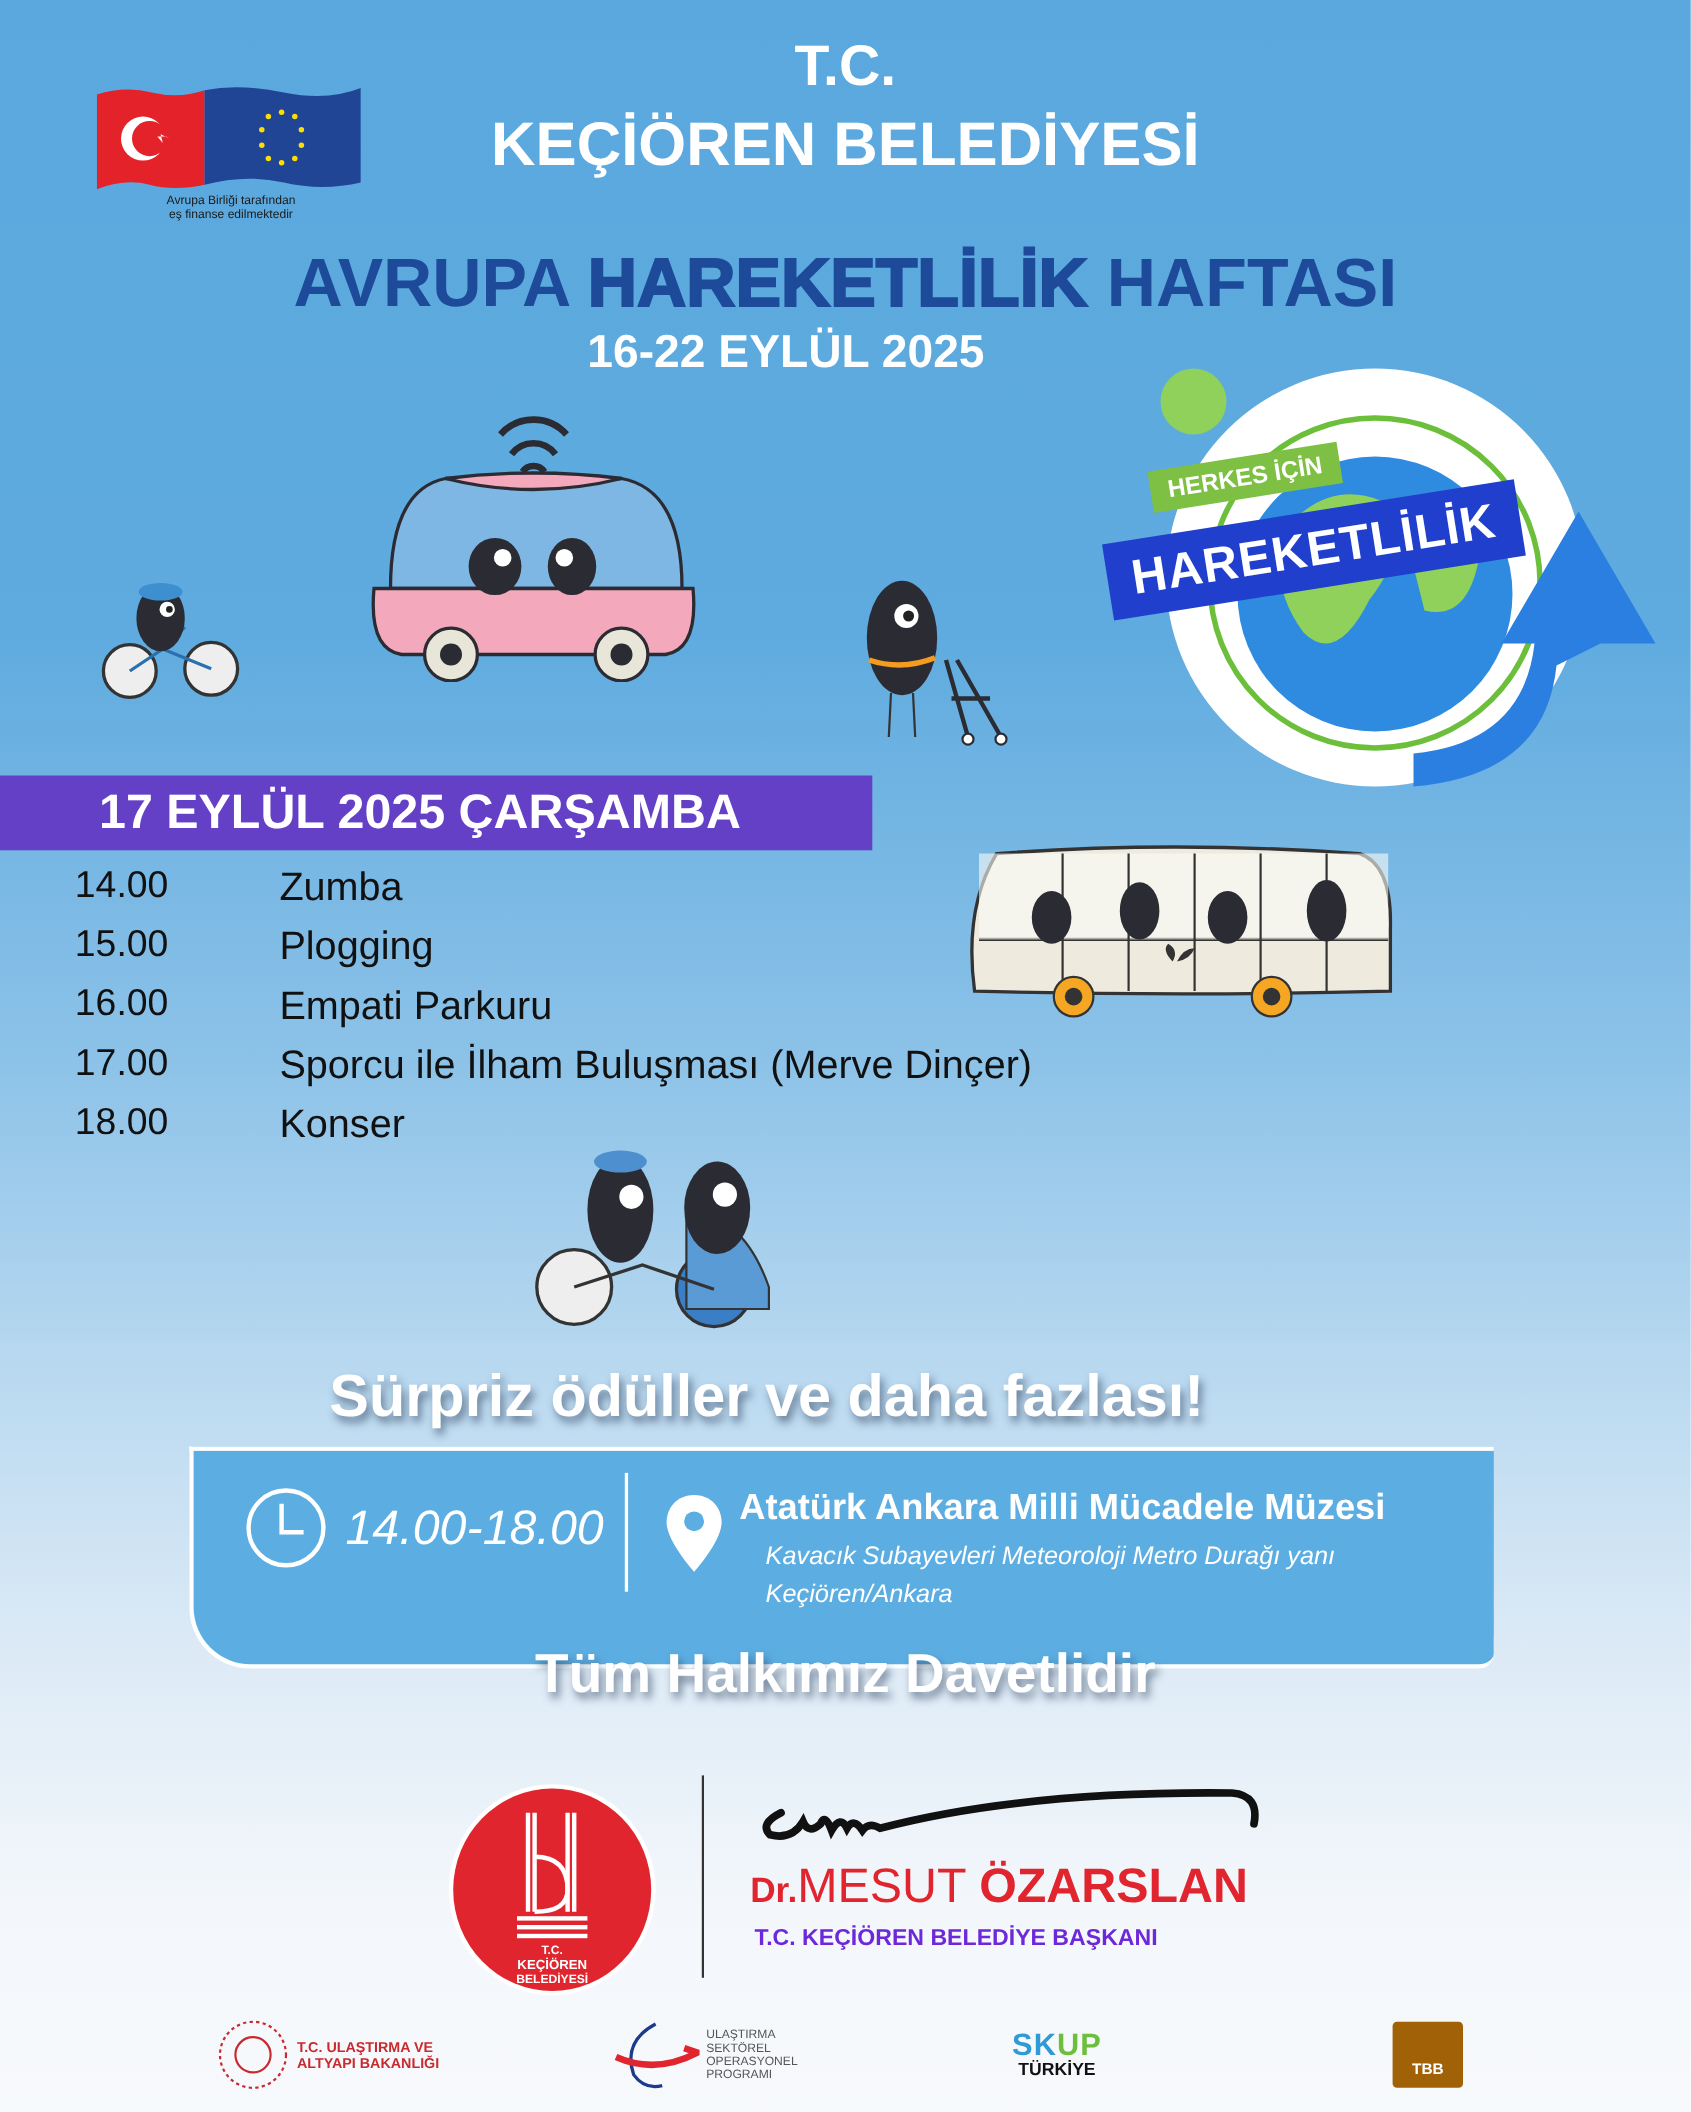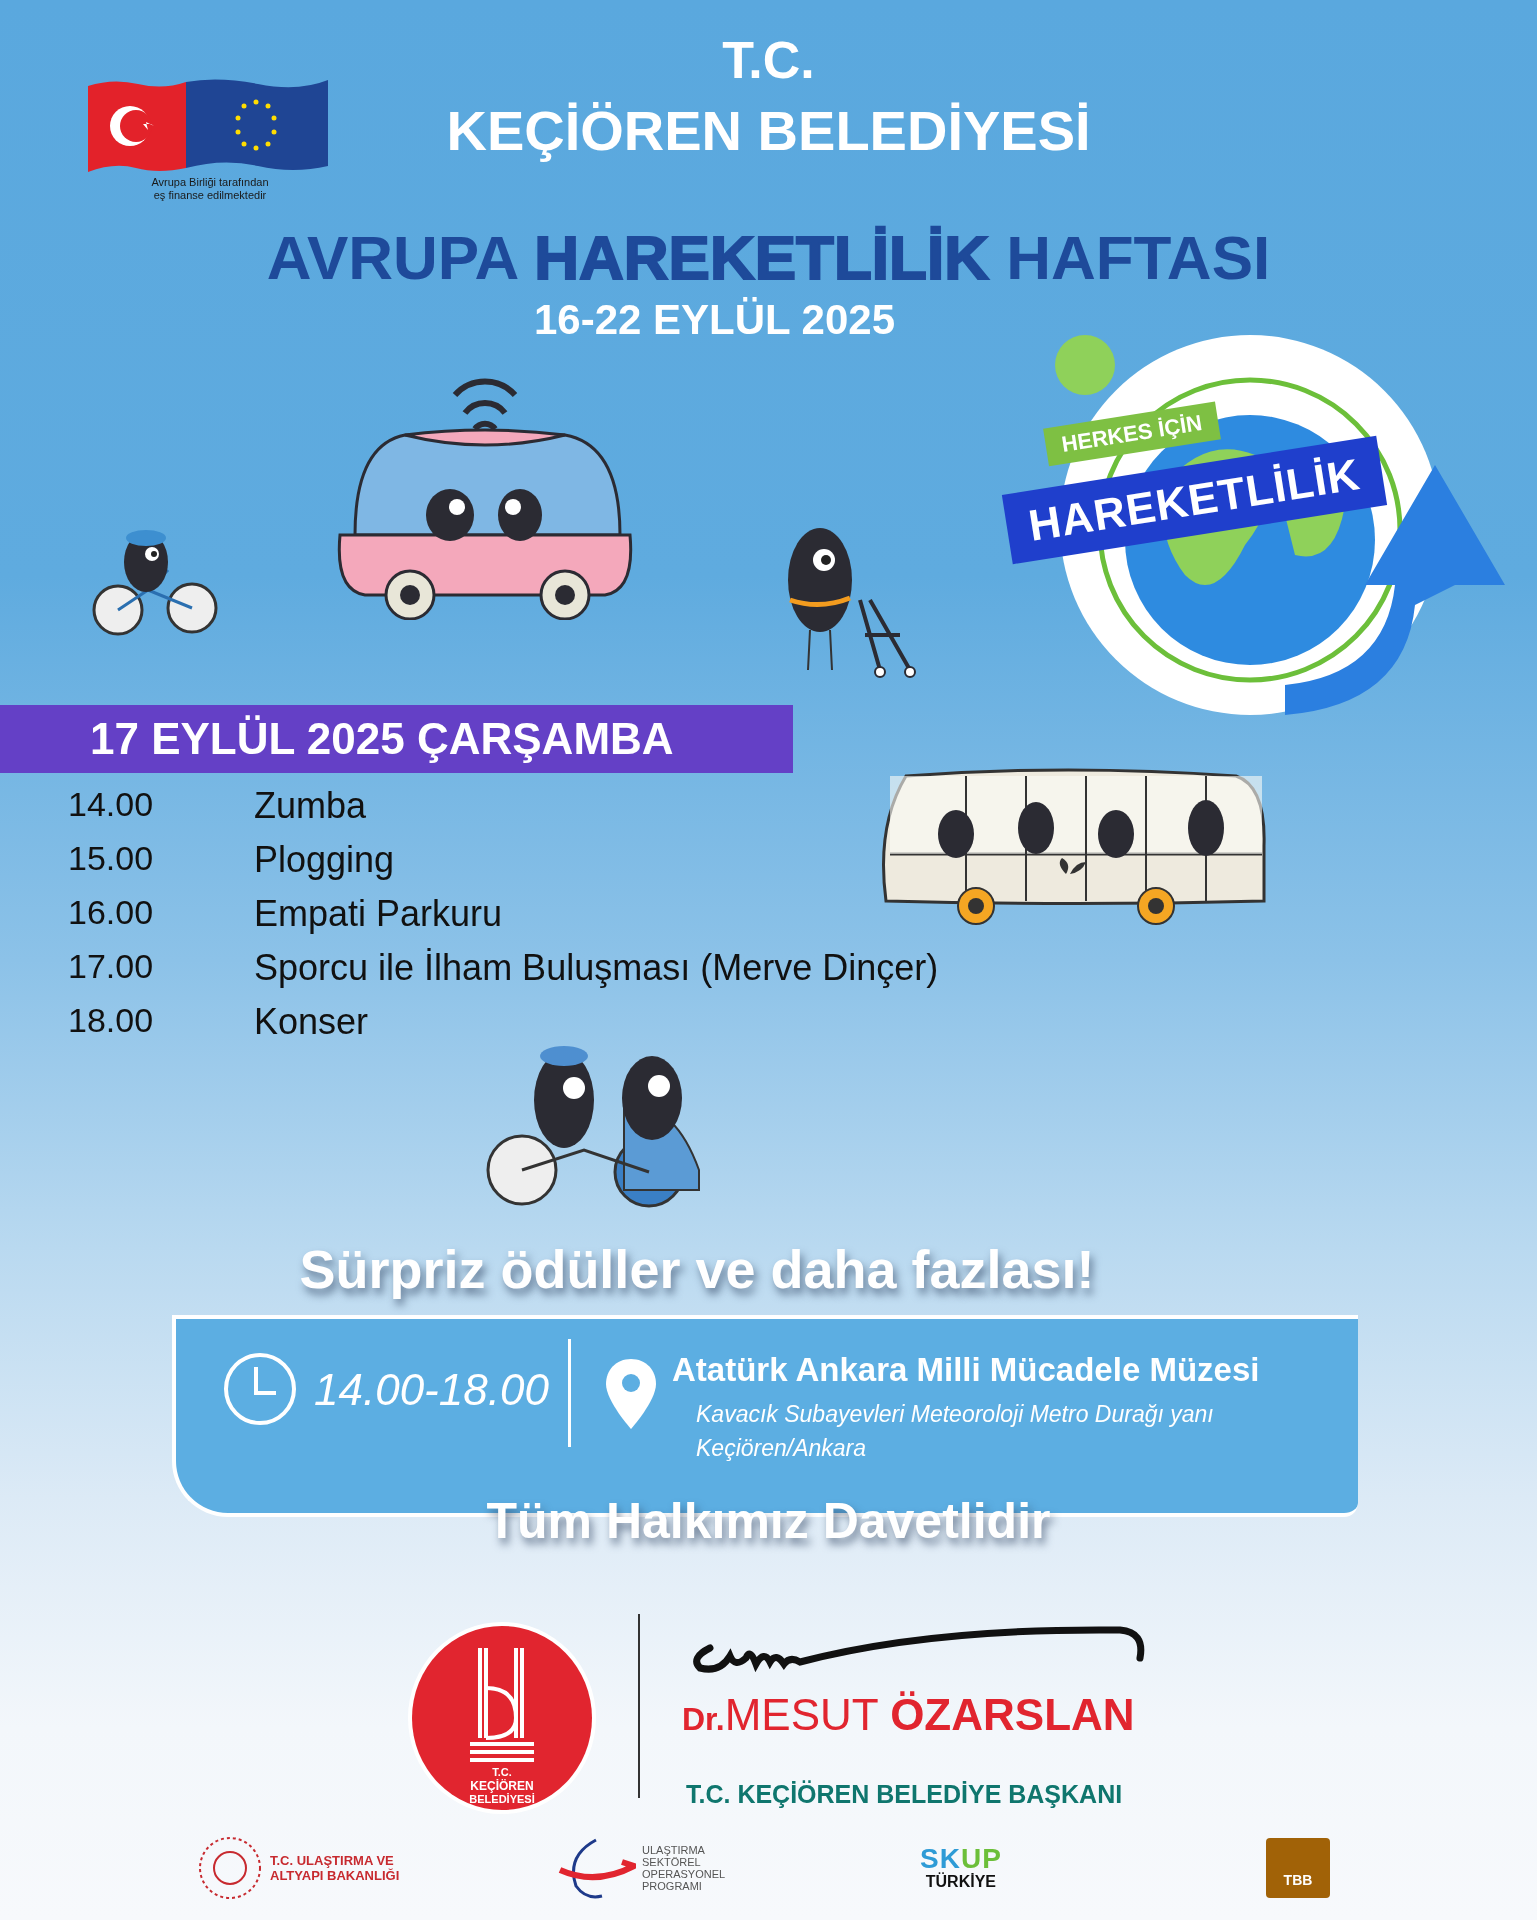--- a/index.html
+++ b/index.html
@@ -42,21 +42,21 @@
   .address { left: 496px; top: 82px; font-size: 23px; color: #fff; font-style: italic; line-height: 34px; margin-left: 24px; }
 
   .invite { left: 0; width: 1537px; top: 1492px; text-align: center; color: #fff; font-weight: 700; font-size: 50px; text-shadow: 3px 6px 8px rgba(40,60,90,0.6); }
 
   
   .kb-logo { left: 404px; top: 1618px; width: 196px; height: 200px; }
   .sig-divider { left: 638px; top: 1614px; width: 2px; height: 184px; background: #333; }
   .signature { left: 680px; top: 1618px; width: 470px; height: 64px; }
   .mayor-name { left: 682px; top: 1690px; font-size: 44px; color: #e1252f; font-weight: 700; }
   .mayor-name .dr { font-size: 32px; }
-  .mayor-title { left: 686px; top: 1750px; font-size: 25px; color: #0f766e; font-weight: 700; margin-top: 30px; }
+  .mayor-title { left: 686px; top: 1750px; font-size: 21px; color: #6d28d9; font-weight: 700; }
 
   
   .footer-logo { top: 1836px; height: 64px; display: flex; align-items: center; }
   .fl-text { font-size: 13px; font-weight: 700; line-height: 15px; }
   .f1 { left: 198px; }
   .f1 .fl-text { color: #c72a2f; margin-left: 8px; }
   .f2 { left: 556px; }
   .f2 .fl-text { color: #555; font-weight: 400; font-size: 11px; line-height: 12px; margin-left: 6px; }
   .f3 { left: 920px; flex-direction: column; justify-content: center; }
   .skup { font-size: 28px; font-weight: 900; letter-spacing: 1px; line-height: 28px; }

